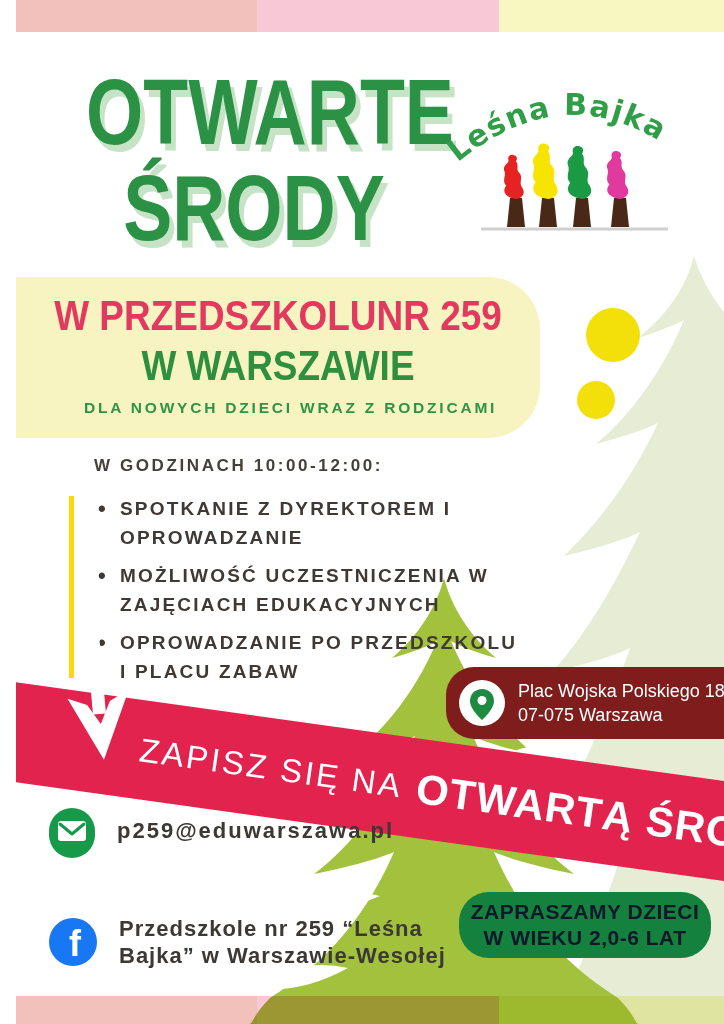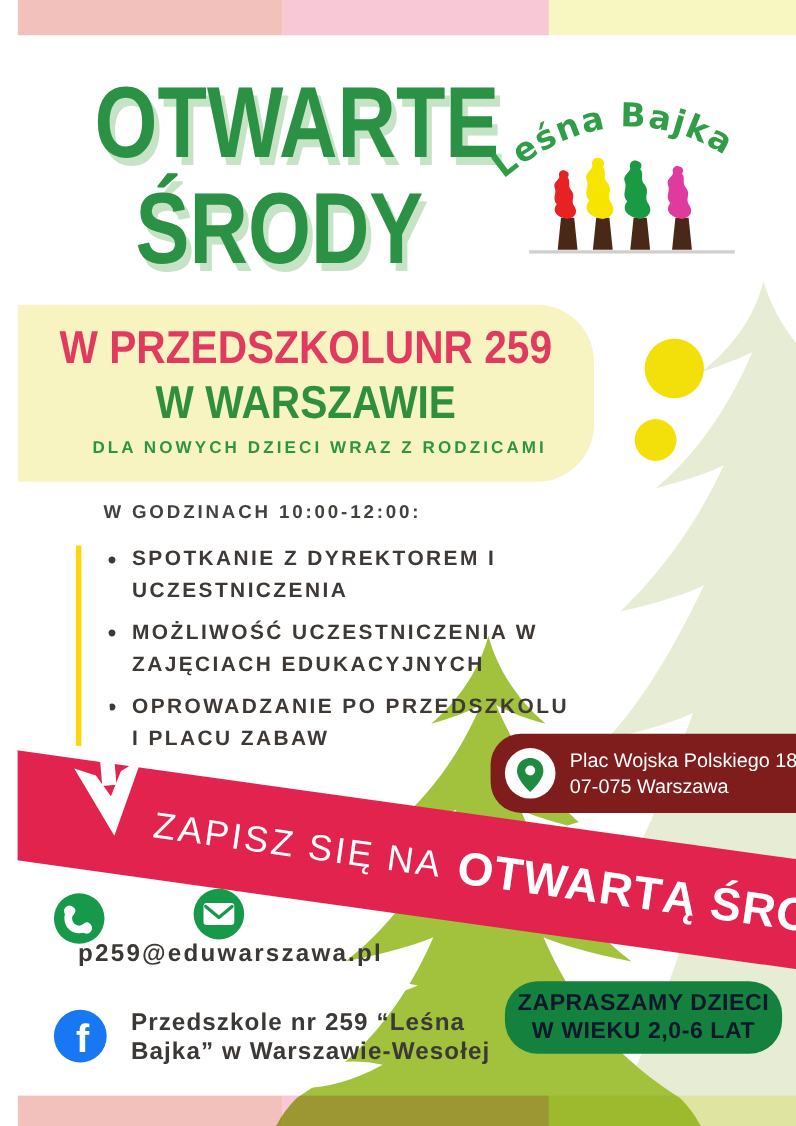--- a/index.html
+++ b/index.html
@@ -70,21 +70,21 @@
     background:#e2234e;transform:rotate(7.95deg);transform-origin:0 0;
     display:flex;align-items:center;padding-left:148px;box-sizing:border-box;gap:14px;
     white-space:nowrap;
   }
   .cta-banner .cta-light{color:#ffffff;font-size:33px;font-weight:400;letter-spacing:2.5px;}
   .cta-banner .cta-bold{color:#ffffff;font-size:42px;font-weight:800;letter-spacing:1px;}
   .arrow-svg{position:absolute;left:50px;top:638px;z-index:7;transform:rotate(-5deg);}
   
   .contact-row{position:absolute;left:33px;display:flex;align-items:center;z-index:6;}
   .contact-row.phone{top:812px;}
-  .contact-row.email{top:808px;flex-direction:column;}
+  .contact-row.email{top:808px;}
   .contact-row.fb{top:915px;}
   .icon-circle{
     width:46px;height:46px;border-radius:50%;background:#17994a;
     display:flex;align-items:center;justify-content:center;flex:0 0 46px;
   }
   .icon-circle.fb-c{background:#1877f2;width:48px;height:48px;flex:0 0 48px;}
   .fb-f{color:#ffffff;font-weight:700;font-size:36px;line-height:1;transform:translate(2px,2px);}
   .contact-text{margin-left:22px;color:#3c3835;font-weight:800;}
   .contact-text.phone-t{font-size:25px;letter-spacing:1.5px;}
   .contact-text.email-t{font-size:22px;letter-spacing:2px;}
@@ -175,21 +175,21 @@
     <div class="h-l2">W WARSZAWIE</div>
     <div class="h-sub">DLA NOWYCH DZIECI WRAZ Z RODZICAMI</div>
   </div>
 
   <div class="schedule">W GODZINACH 10:00-12:00:</div>
 
   <div class="accent-line"></div>
   <ul class="bullets">
     <li>
       <span class="b-dot">•</span>
-      <span><span>SPOTKANIE Z DYREKTOREM I</span><br><span>UCZESTNICZENIA</span></span>
+      <span><span>SPOTKANIE Z DYREKTOREM I</span><br><span>OPROWADZANIE</span></span>
     </li>
     <li>
       <span class="b-dot">•</span>
       <span><span>MOŻLIWOŚĆ UCZESTNICZENIA W</span><br><span>ZAJĘCIACH EDUKACYJNYCH</span></span>
     </li>
     <li>
       <span class="b-dot">•</span>
       <span><span>OPROWADZANIE PO PRZEDSZKOLU</span><br><span>I PLACU ZABAW</span></span>
     </li>
   </ul>

